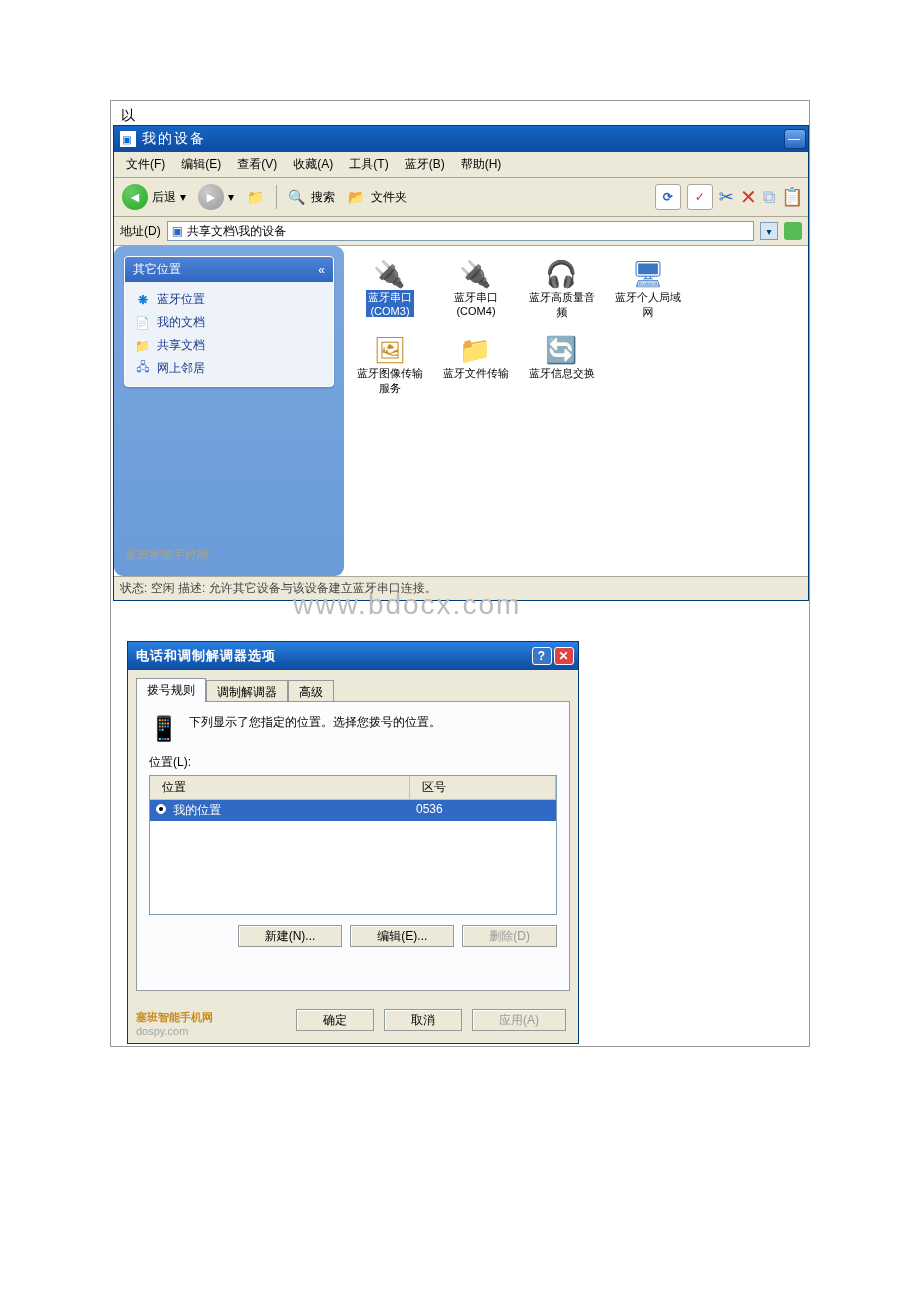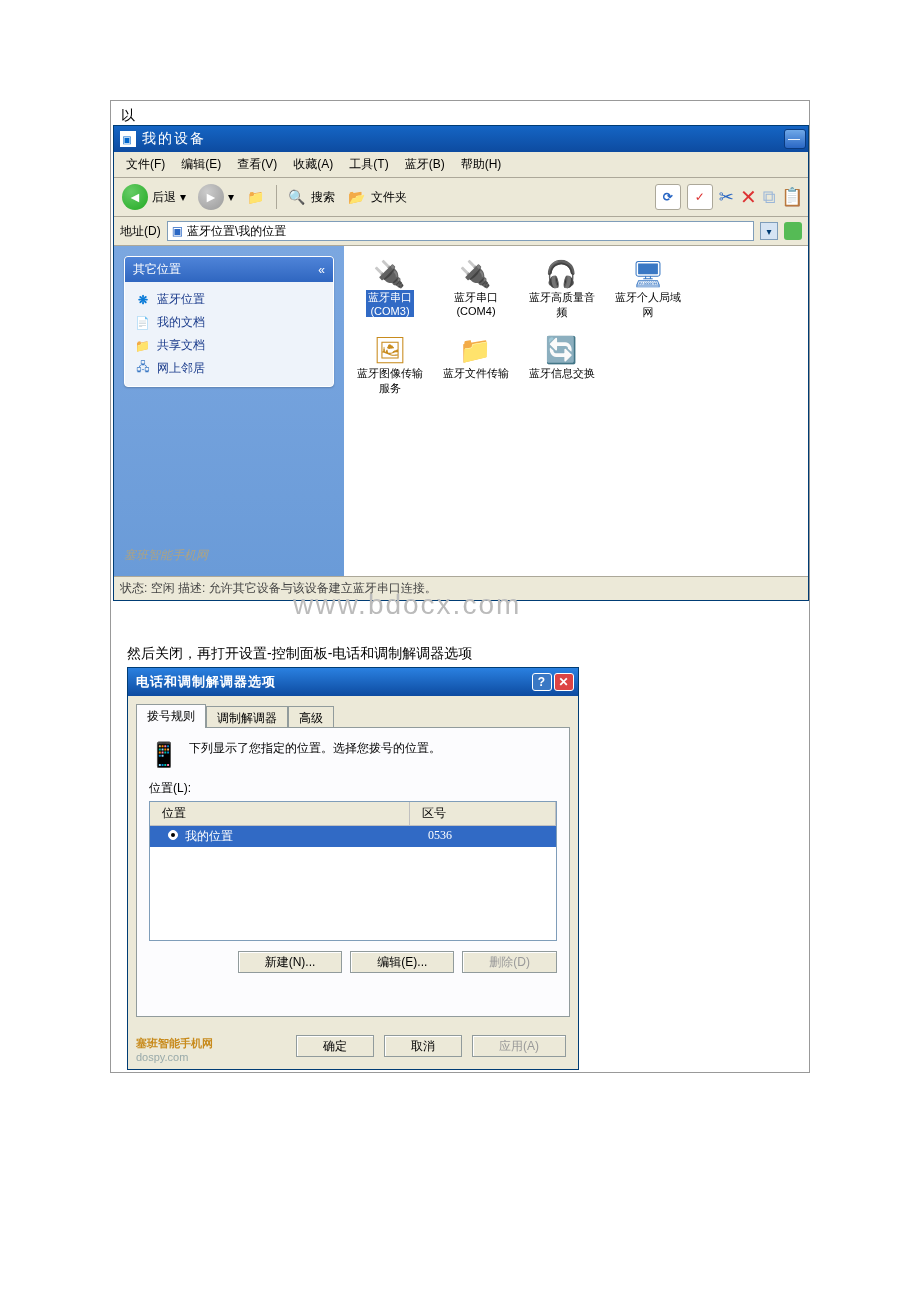--- a/index.html
+++ b/index.html
@@ -115,20 +115,21 @@
     display:flex;align-items:center;justify-content:center;color:#003c74;font-size:10px;
   }
   .addr-go{width:18px;height:18px;background:#5b5;border-radius:3px;}
   .win-body {
     display:flex;background:#fff;height:330px;
   }
   .side-pane {
     width:230px;
     background:linear-gradient(#7ba7e0,#6a9bd8);
     padding:10px;
+    border-radius:9px;
   }
   .task-panel {
     background:#eef3fa;
     border:1px solid #fff;
     border-radius:4px;
     overflow:hidden;
     box-shadow:0 1px 2px rgba(0,0,0,.2);
   }
   .task-panel .hdr {
     background:linear-gradient(#4f84d8,#2f66c0);
@@ -219,21 +220,21 @@
   .loc-list {
     margin-top:4px;border:1px solid #7f9db9;background:#fff;height:140px;
     font-size:12px;
   }
   .loc-list .lh {
     display:flex;background:#ece9d8;border-bottom:1px solid #c0c0c0;
   }
   .loc-list .lh .col{padding:3px 12px;border-right:1px solid #c0c0c0;}
   .loc-list .row{display:flex;}
   .loc-list .row.sel{background:#316ac5;color:#fff;}
-  .loc-list .row .col{padding:2px 18px;font-family:Liberation Serif, serif;}
+  .loc-list .row .col{padding:2px 6px;}
   .col-loc{flex:0 0 260px;}
   .col-code{flex:1;}
   .radio-dot{display:inline-block;width:10px;height:10px;border:1px solid #fff;border-radius:50%;background:#fff;margin-right:4px;position:relative;}
   .radio-dot::after{content:"";position:absolute;left:2px;top:2px;width:4px;height:4px;background:#000;border-radius:50%;}
   .row.sel .radio-dot{border-color:#fff;}
   .dlg-row-btns{display:flex;gap:8px;justify-content:flex-end;margin-top:10px;}
   .btn {
     min-width:72px;height:22px;border:1px solid #919b9c;background:#ece9d8;
     font-size:12px;padding:0 26px;display:inline-flex;align-items:center;justify-content:center;
     box-shadow:inset 1px 1px #fff;
@@ -303,21 +304,21 @@
         <span class="tb-del">✕</span>
         <span class="tb-copy">⧉</span>
         <span class="tb-paste">📋</span>
       </div>
     </div>
 
     <div class="addressbar">
       <span>地址(D)</span>
       <div class="addr-field">
         <span style="color:#2a67c4;">▣</span>
-        <span>蓝牙位置\我的位置</span>
+        <span>共享文档\我的设备</span>
       </div>
       <span class="addr-drop">▾</span>
       <span class="addr-go"></span>
     </div>
 
     <div class="win-body">
       <div class="side-pane">
         <div class="task-panel">
           <div class="hdr">
             <span>其它位置</span>
@@ -377,21 +378,20 @@
           </div>
         </div>
       </div>
     </div>
 
     <div class="status-line">状态: 空闲 描述: 允许其它设备与该设备建立蓝牙串口连接。</div>
   </div>
 
   <div class="wm-overlay">www.bdocx.com</div>
 
-  <div class="instr">然后关闭，再打开设置-控制面板-电话和调制解调器选项</div>
 
   <div class="dlg">
     <div class="dlg-titlebar">
       <span>电话和调制解调器选项</span>
       <span class="spacer"></span>
       <span class="dlg-btn help">?</span>
       <span class="dlg-btn close">✕</span>
     </div>
     <div class="dlg-body">
       <div class="tabs">

